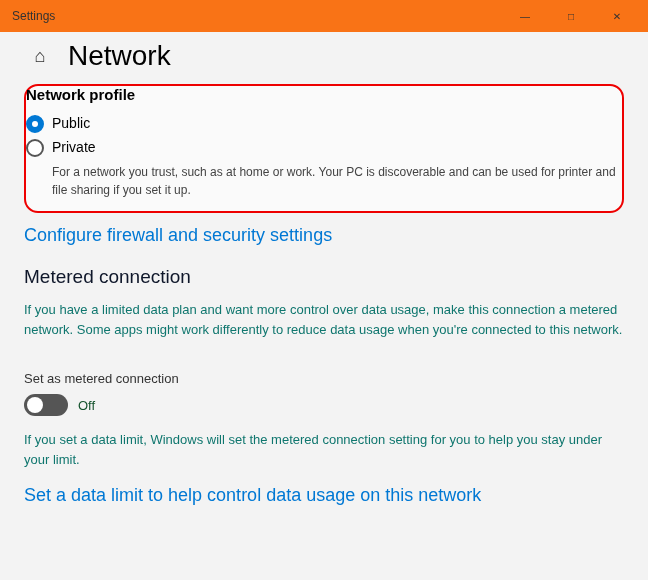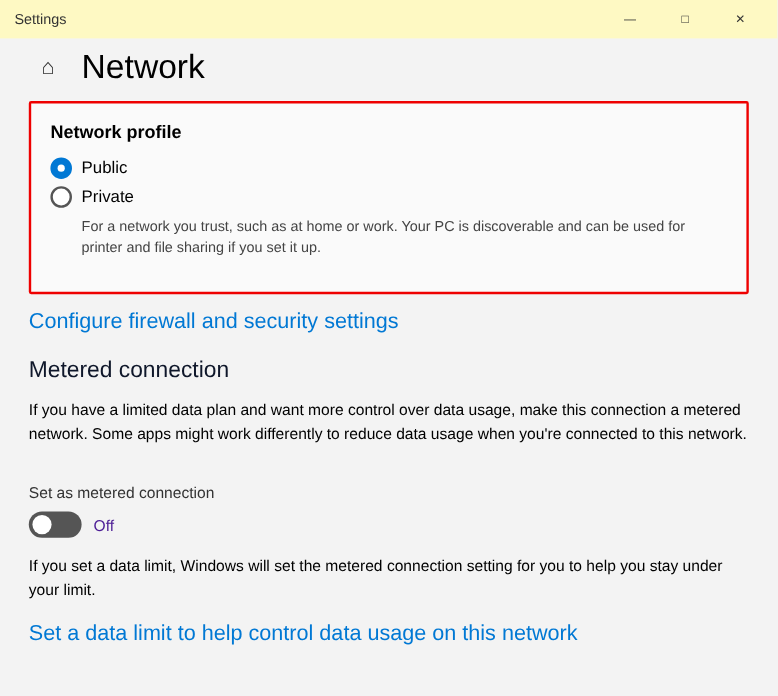--- a/index.html
+++ b/index.html
@@ -6,21 +6,21 @@
     body {
       font-family: 'Segoe UI', Arial, sans-serif;
       background: #f3f3f3;
       width: 648px;
       height: 580px;
       overflow: hidden;
       display: flex;
       flex-direction: column;
     }
     .titlebar {
-      background: #fef9c3;
+      background: #f97316;
       display: flex;
       align-items: center;
       justify-content: space-between;
       height: 32px;
       padding: 0 8px 0 12px;
       flex-shrink: 0;
     }
     .titlebar-left {
       display: flex;
       align-items: center;
@@ -74,22 +74,21 @@
     .content {
       flex: 1;
       overflow-y: auto;
       padding: 0 24px 24px 24px;
       background: #f3f3f3;
     }
 
     .section-box {
       border: 2px solid #e00;
       background: #fafafa;
-      border-radius: 2px;
-      padding: 16px;
+      border-radius: 14px;
       margin-bottom: 12px;
     }
     .section-title {
       font-size: 15px;
       font-weight: 600;
       color: #000;
       margin-bottom: 12px;
     }
     .radio-option {
       display: flex;
@@ -143,21 +142,21 @@
     }
 
     .section-header {
       font-size: 19px;
       font-weight: 300;
       color: #0f172a;
       margin-bottom: 12px;
     }
     .body-text {
       font-size: 13px;
-      color: #000000;
+      color: #0f766e;
       line-height: 1.5;
       margin-bottom: 16px;
     }
     .toggle-row {
       display: flex;
       align-items: center;
       gap: 10px;
       margin-bottom: 4px;
     }
     .toggle-label {
@@ -179,21 +178,21 @@
       width: 16px;
       height: 16px;
       background: white;
       border-radius: 50%;
       top: 3px;
       left: 3px;
       transition: left 0.2s;
     }
     .toggle-off-label {
       font-size: 13px;
-      color: #4c1d95;
+      color: #14532d;
     }
   </style>
 </head>
 <body>
 
 <div class="titlebar">
   <div class="titlebar-left">
     <span>Settings</span>
   </div>
   <div class="titlebar-controls">

